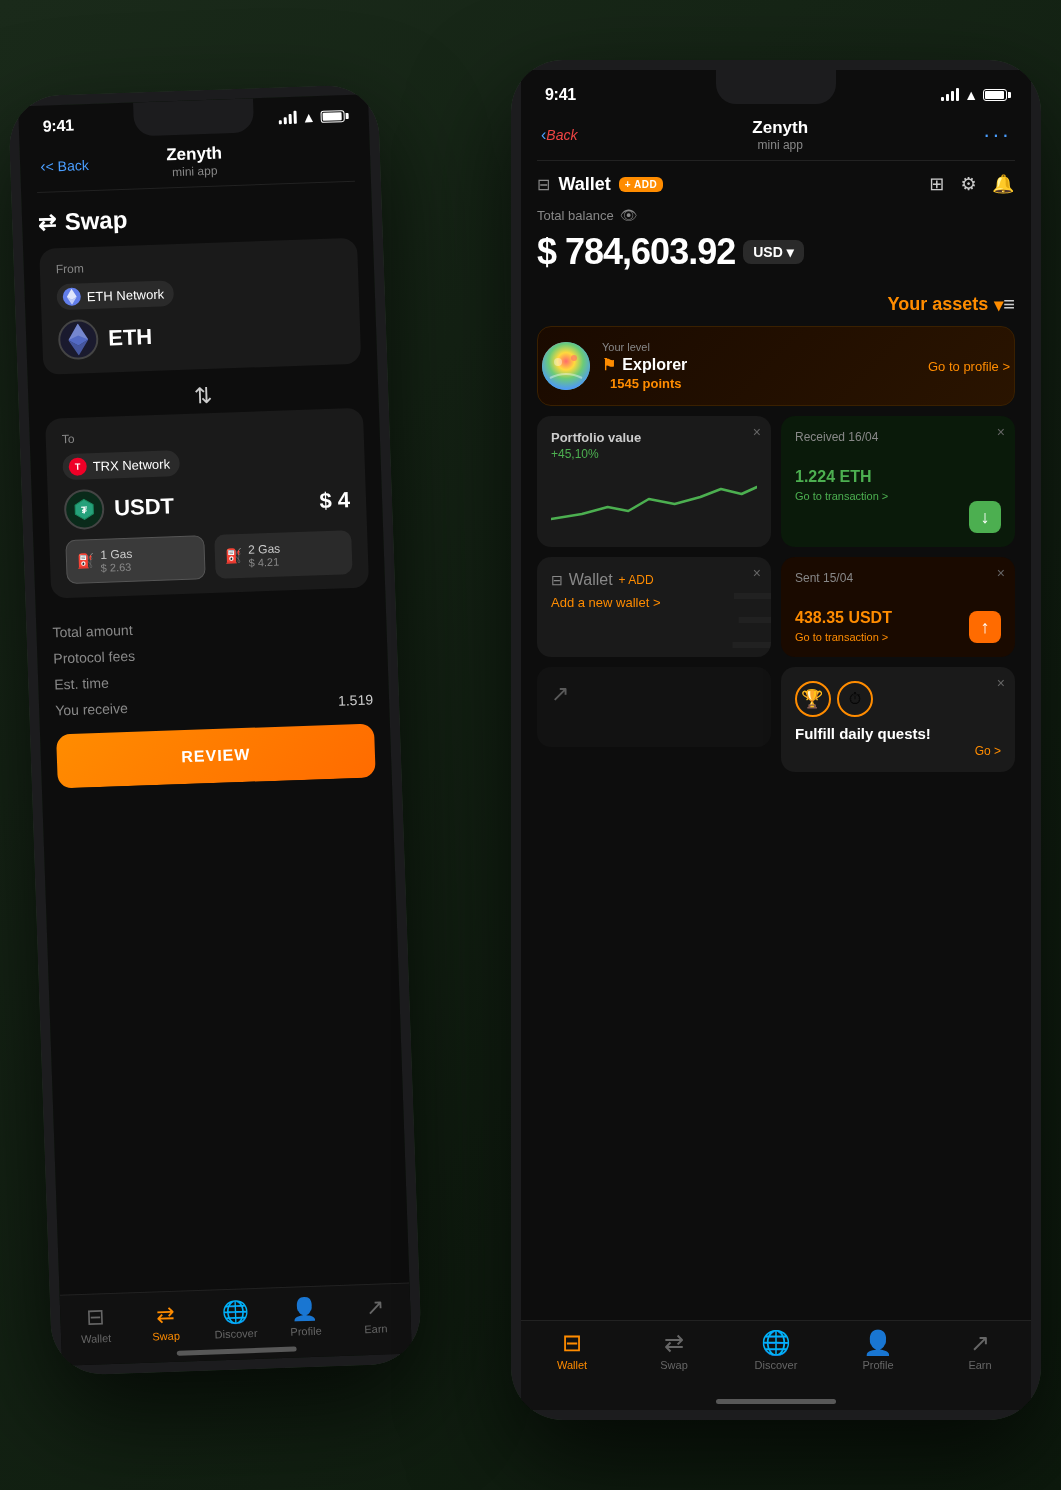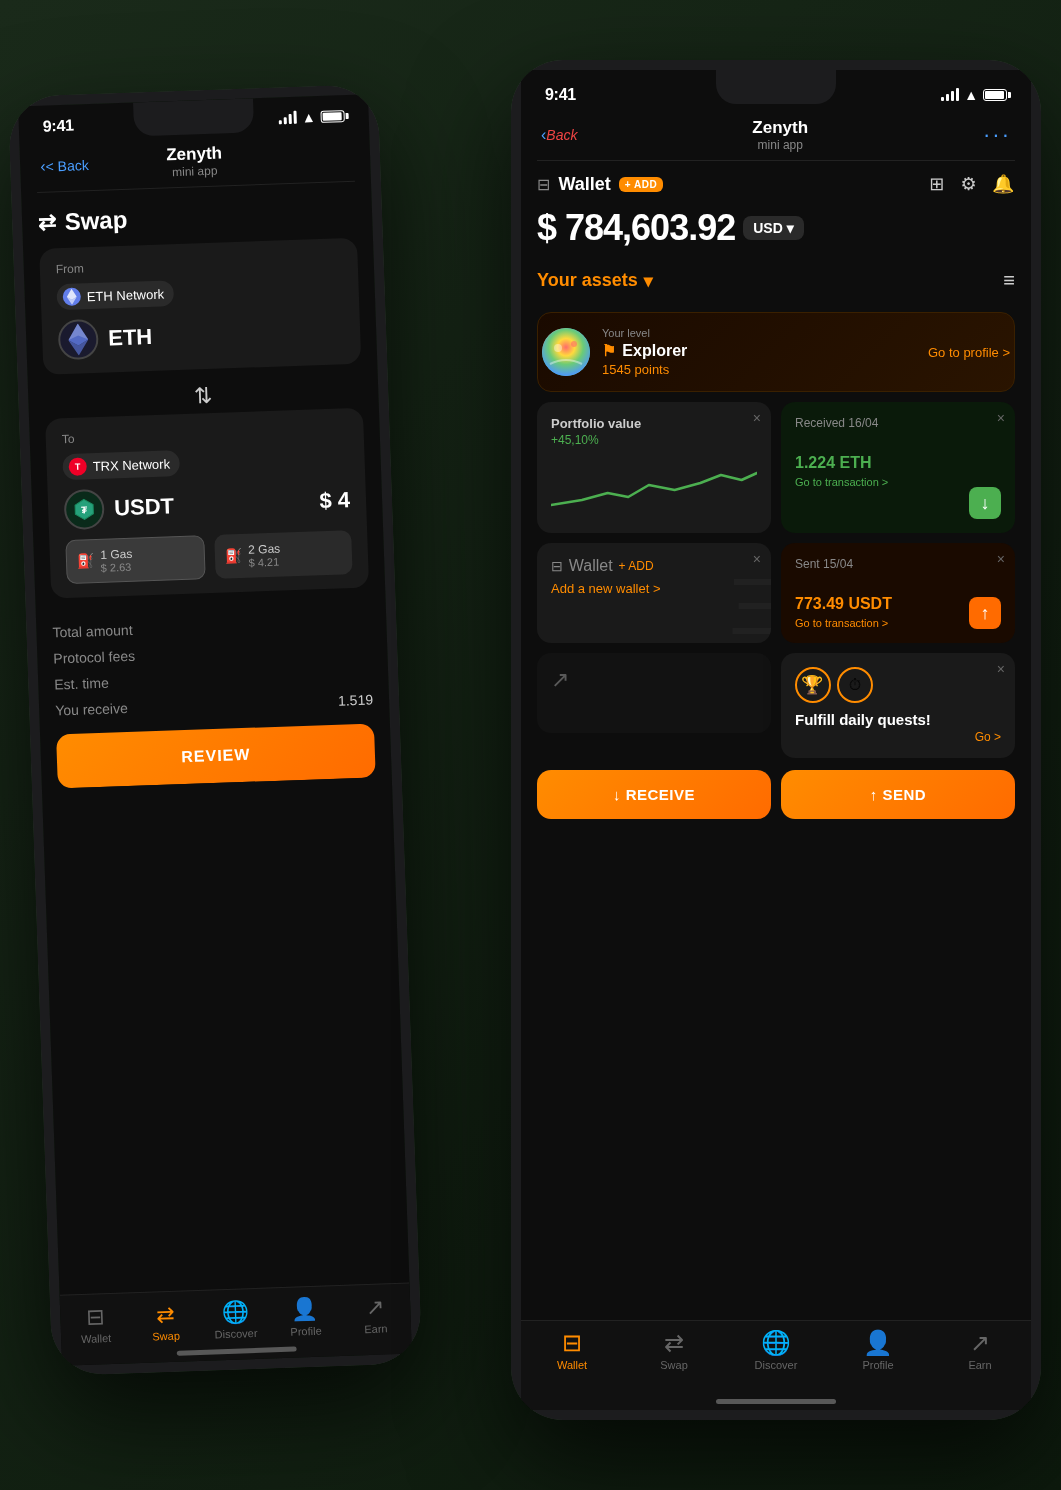--- a/index.html
+++ b/index.html
@@ -449,22 +449,22 @@
       display: flex;
       align-items: center;
       gap: 4px;
       font-size: 14px;
       color: #fff;
       font-weight: 600;
     }
     .assets-header {
       display: flex;
       align-items: center;
-      justify-content: space-between;
-      padding: 8px 0 20px;
+      justify-content: flex-end;
+      padding: 8px 0 10px;
     }
     .assets-title {
       font-size: 18px;
       font-weight: 700;
       color: #ff8c00;
       display: flex;
       align-items: center;
       gap: 6px;
     }
     .assets-filter {
@@ -507,22 +507,23 @@
       font-size: 16px;
       font-weight: 700;
       color: #fff;
       display: flex;
       align-items: center;
       gap: 6px;
     }
     .level-points {
       font-size: 13px;
       color: #ff8c00;
-      font-weight: 400;
+      font-weight: 700;
       margin-top: 2px;
+      margin-left: 8px;
     }
     .go-profile {
       color: #ff8c00;
       font-size: 13px;
       font-weight: 500;
     }
 
     
     .cards-grid {
       display: grid;
@@ -955,20 +956,24 @@
               <span class="wallet-title">Wallet</span>
               <span class="add-badge">+ ADD</span>
             </div>
             <div class="wallet-icons-row">
               <span style="font-size:18px;">⊞</span>
               <span style="font-size:18px;">⚙</span>
               <span style="font-size:18px;">🔔</span>
             </div>
           </div>
 
+          <div class="total-balance-label">
+            <span>Total balance</span>
+            <span style="font-size:14px;">👁</span>
+          </div>
           <div class="balance-amount-row">
             <span class="balance-amount">$ 784,603.92</span>
             <div class="currency-badge">
               <span>USD</span>
               <span>▾</span>
             </div>
           </div>
 
           <div class="assets-header">
             <div class="assets-title">
@@ -1036,21 +1041,21 @@
               </div>
               <div class="wallet-add-link">Add a new wallet &gt;</div>
               <div class="wallet-ghost">Ξ</div>
             </div>
 
             <div class="card sent-card">
               <span class="card-x">×</span>
               <div class="tx-title">
                 <span style="color:#888;font-size:12px;">Sent 15/04</span>
               </div>
-              <div class="tx-amount-sent" style="margin-top:24px;">773.49 USDT</div>
+              <div class="tx-amount-sent" style="margin-top:24px;">438.35 USDT</div>
               <div class="tx-link-sent">Go to transaction &gt;</div>
               <div class="tx-arrow-up">↑</div>
             </div>
 
           </div>
 
           <div class="cards-grid">
 
             <div class="card" style="height:80px;opacity:0.4;overflow:hidden;">
               <span style="font-size:22px;color:#ccc;">↗</span>
@@ -1060,24 +1065,20 @@
               <span class="card-x">×</span>
               <div class="quest-icon-group">
                 <div class="quest-badge">🏆</div>
                 <div class="quest-clock">⏱</div>
               </div>
               <div class="quest-title">Fulfill daily quests!</div>
               <div class="quest-link">Go &gt;</div>
             </div>
           </div>
 
-          <div class="action-buttons">
-            <button class="action-btn">↓ RECEIVE</button>
-            <button class="action-btn">↑ SEND</button>
-          </div>
 
         </div>
 
         <div class="bottom-nav bottom-nav-front" style="position:relative; height:90px; padding-top:10px;">
           <div class="nav-item active">
             <span class="nav-item-icon">⊟</span>
             <span class="nav-item-label">Wallet</span>
           </div>
           <div class="nav-item">
             <span class="nav-item-icon">⇄</span>

